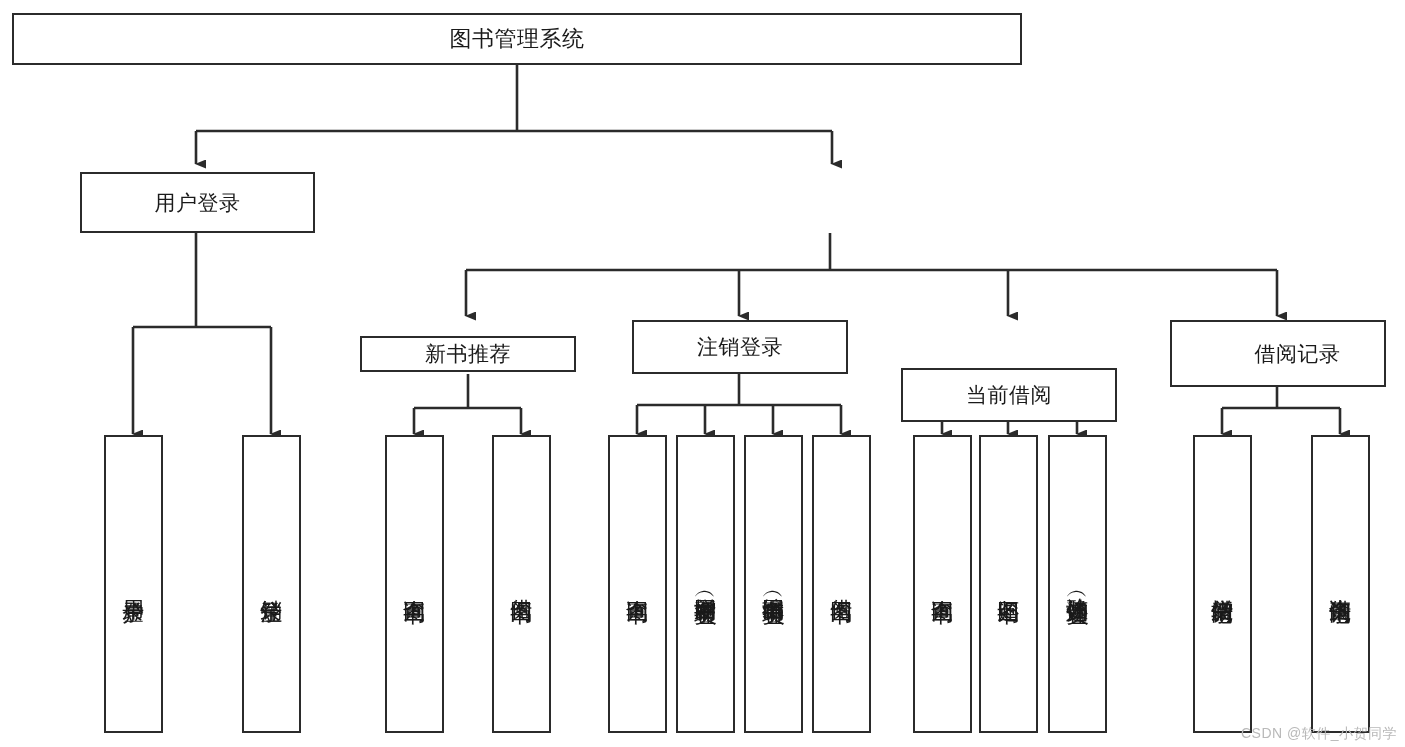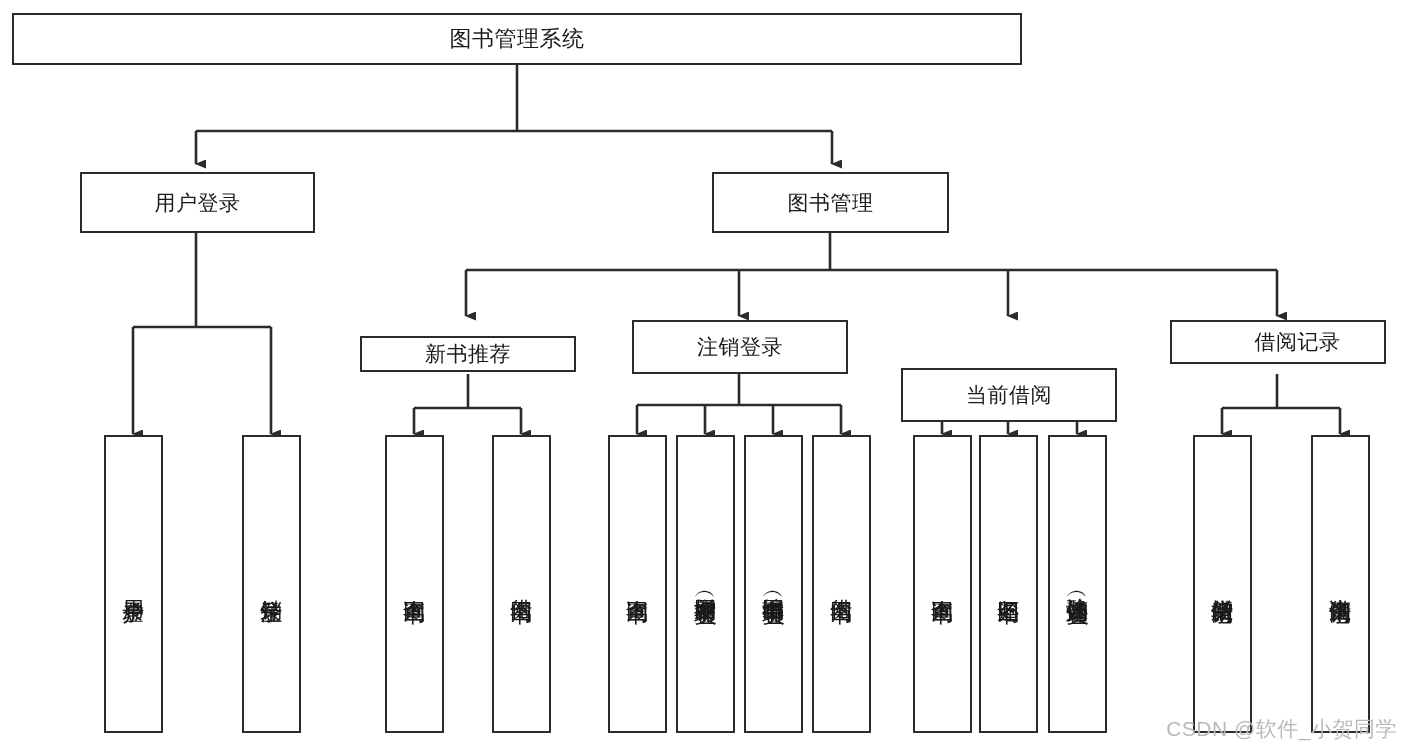--- a/index.html
+++ b/index.html
@@ -55,21 +55,21 @@
     text-orientation: upright;
     font-size: 22px;
     line-height: 1.06;
     letter-spacing: 1px;
     max-height: 280px;
   }
   .watermark {
     position: absolute;
     right: 8px;
     bottom: 4px;
-    font-size: 21px;
+    font-size: 14px;
     color: #b9b9b9;
     letter-spacing: 0.5px;
     white-space: nowrap;
   }
 </style>
 </head>
 <body>
 
 <div id="canvas">
 
@@ -123,34 +123,31 @@
     </g>
   </svg>
 
   <div class="node root horiz" style="left:12px; top:13px; width:1010px; height:52px;">
     <span class="lbl">图书管理系统</span>
   </div>
 
   <div class="node horiz" style="left:80px; top:172px; width:235px; height:61px;">
     <span class="lbl">用户登录</span>
   </div>
-  <div class="node horiz" style="left:712px; top:172px; width:237px; height:61px;">
-    <span class="lbl">图书管理</span>
-  </div>
 
   <div class="node horiz" style="left:360px; top:336px; width:216px; height:36px;">
     <span class="lbl">新书推荐</span>
   </div>
   <div class="node horiz" style="left:632px; top:320px; width:216px; height:54px;">
     <span class="lbl">注销登录</span>
   </div>
   <div class="node horiz" style="left:901px; top:320px; width:216px; height:54px;margin-top:48px;">
     <span class="lbl">当前借阅</span>
   </div>
-  <div class="node horiz" style="left:1170px; top:320px; width:216px; height:44px;padding-left:39px;">
+  <div class="node horiz" style="left:1170px; top:320px; width:216px; height:67px;padding-left:39px;">
     <span class="lbl">借阅记录</span>
   </div>
 
   <div class="node vert" style="left:104px; top:435px; width:59px; height:298px;">
     <span class="lbl">用户登录</span>
   </div>
   <div class="node vert" style="left:242px; top:435px; width:59px; height:298px;">
     <span class="lbl">注销登录</span>
   </div>
 

